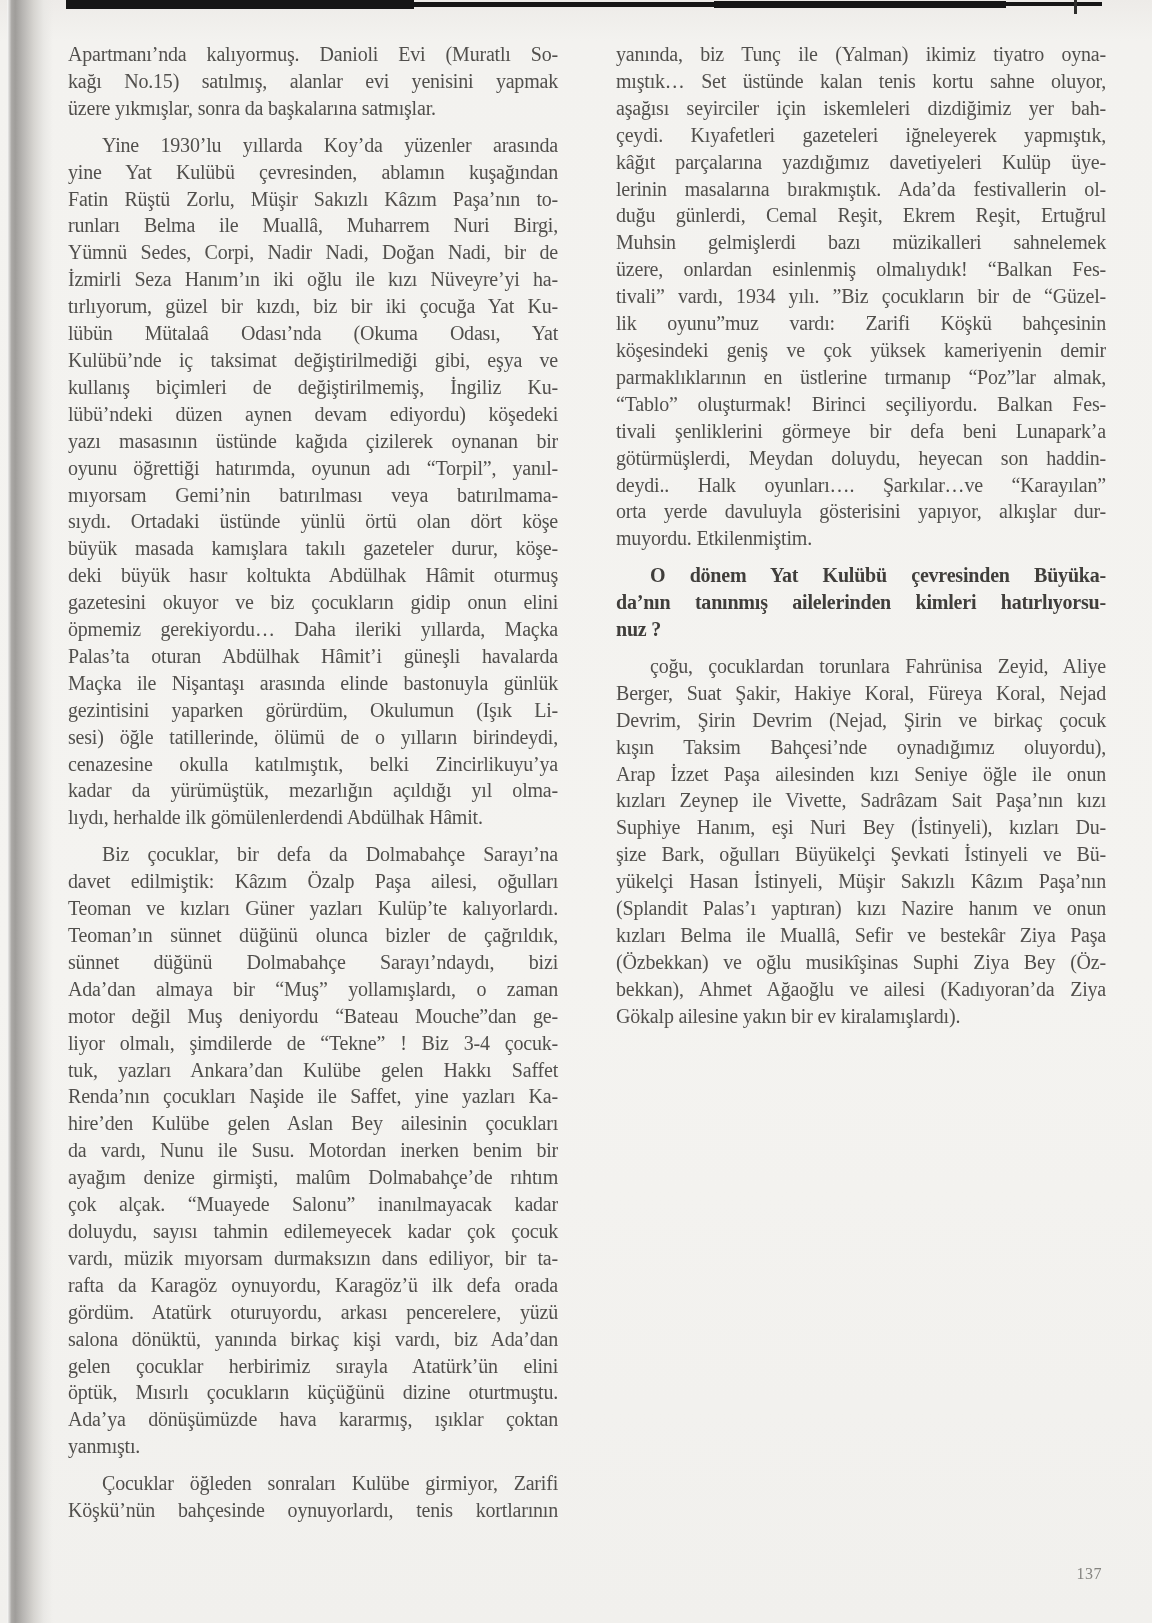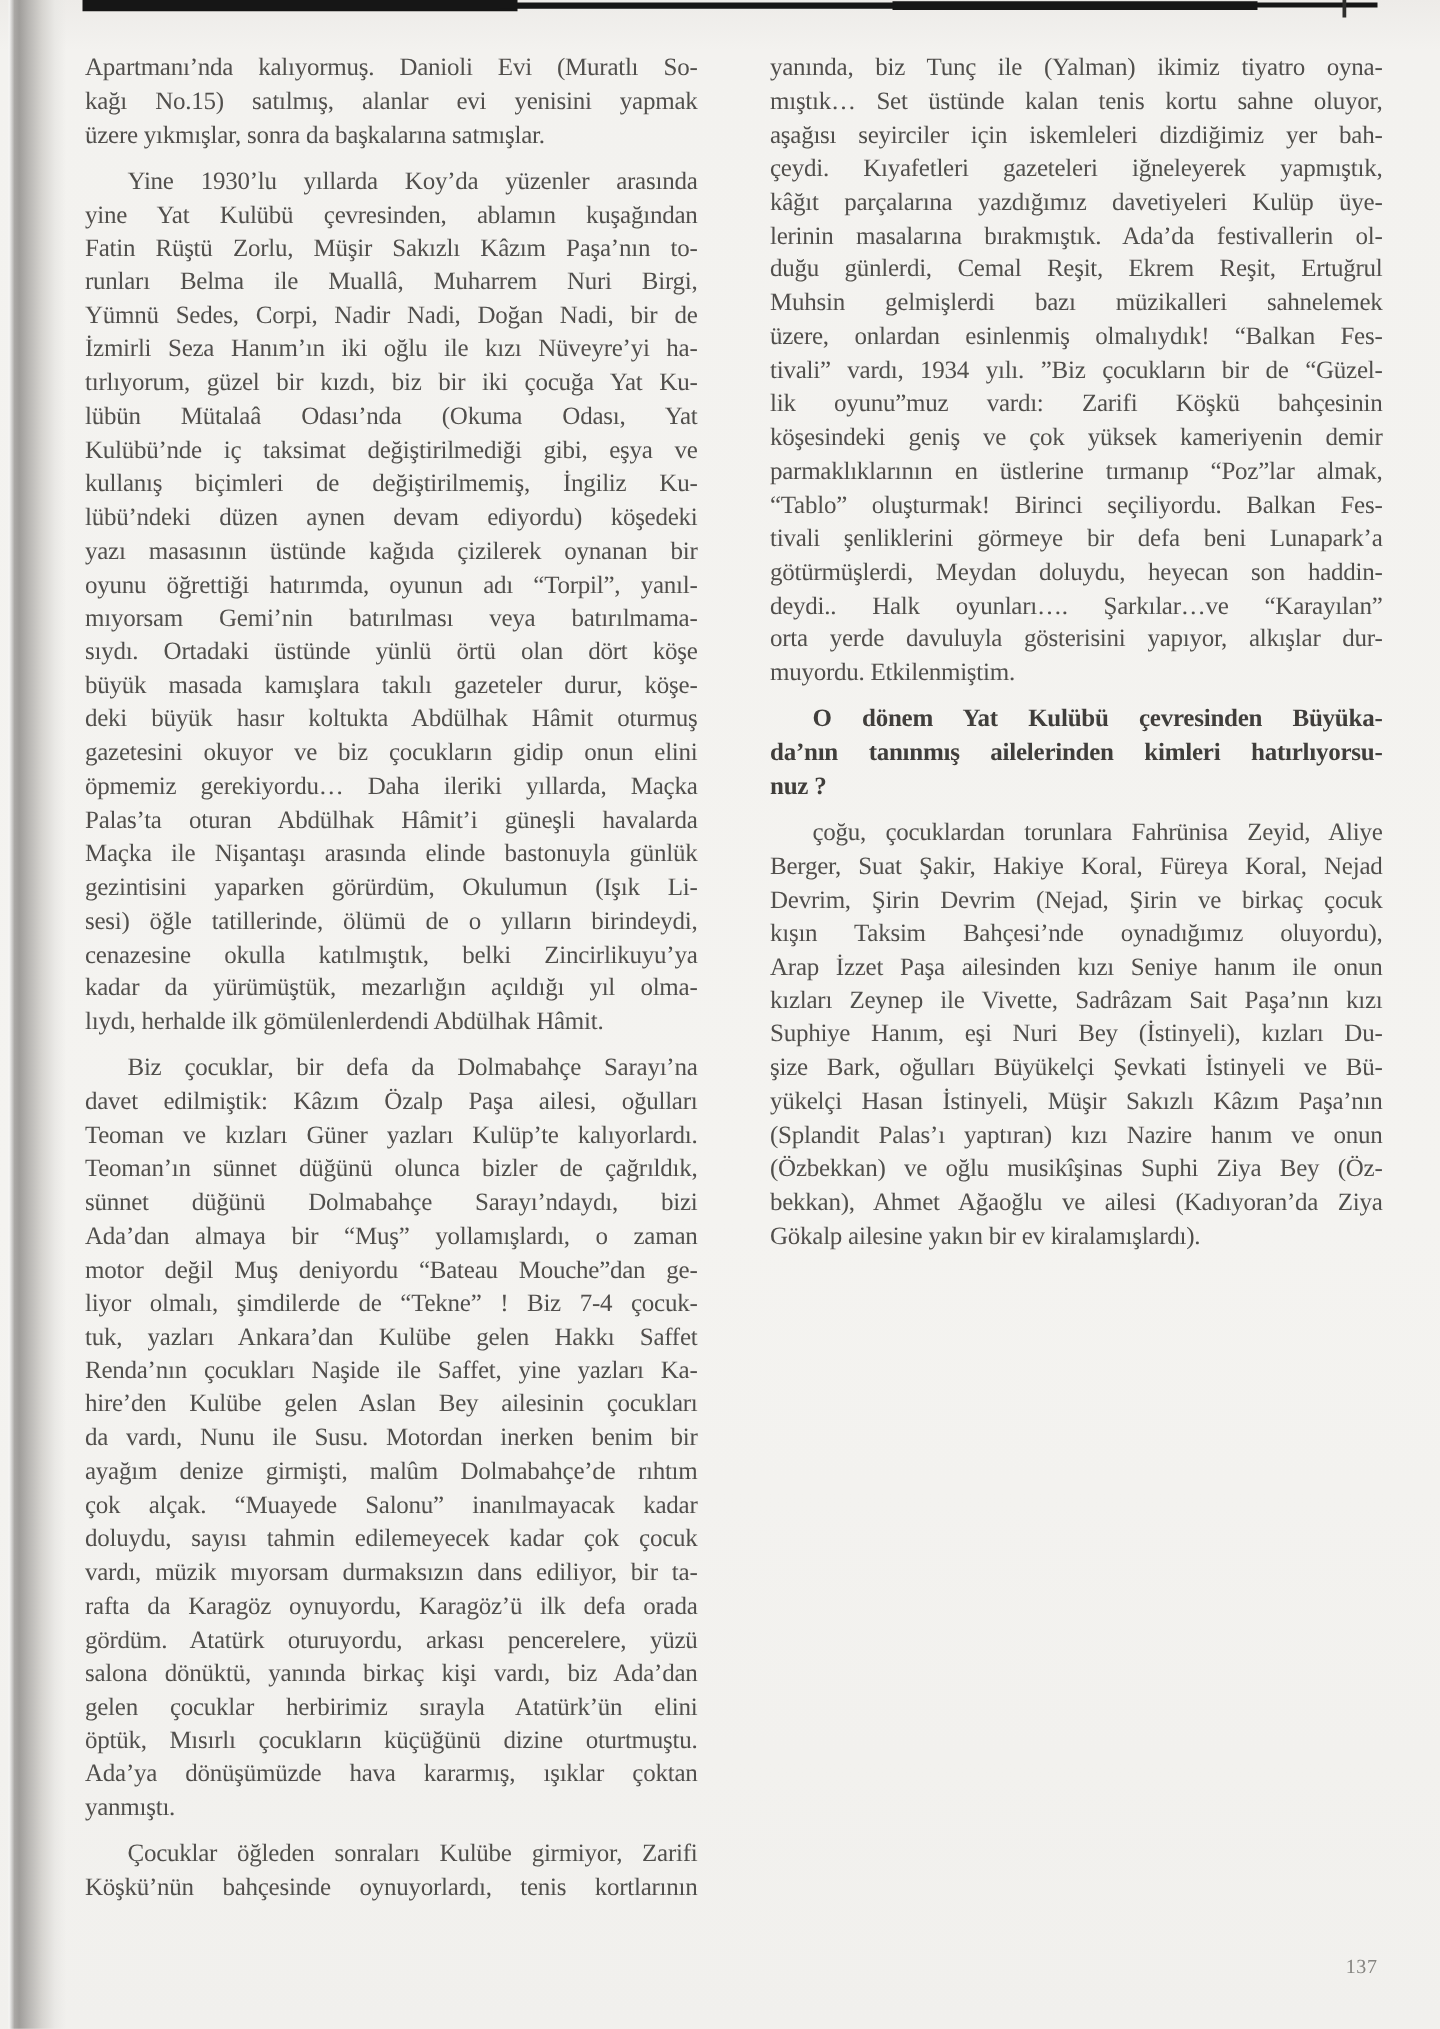--- a/index.html
+++ b/index.html
@@ -107,21 +107,21 @@
           <div class="tl endline">lıydı, herhalde ilk gömülenlerdendi Abdülhak Hâmit.</div>
         </div>
         <div class="para indent">
           <div class="tl">Biz çocuklar, bir defa da Dolmabahçe Sarayı’na</div>
           <div class="tl">davet edilmiştik: Kâzım Özalp Paşa ailesi, oğulları</div>
           <div class="tl">Teoman ve kızları Güner yazları Kulüp’te kalıyorlardı.</div>
           <div class="tl">Teoman’ın sünnet düğünü olunca bizler de çağrıldık,</div>
           <div class="tl">sünnet düğünü Dolmabahçe Sarayı’ndaydı, bizi</div>
           <div class="tl">Ada’dan almaya bir “Muş” yollamışlardı, o zaman</div>
           <div class="tl">motor değil Muş deniyordu “Bateau Mouche”dan ge-</div>
-          <div class="tl">liyor olmalı, şimdilerde de “Tekne” ! Biz 7-4 çocuk-</div>
+          <div class="tl">liyor olmalı, şimdilerde de “Tekne” ! Biz 3-4 çocuk-</div>
           <div class="tl">tuk, yazları Ankara’dan Kulübe gelen Hakkı Saffet</div>
           <div class="tl">Renda’nın çocukları Naşide ile Saffet, yine yazları Ka-</div>
           <div class="tl">hire’den Kulübe gelen Aslan Bey ailesinin çocukları</div>
           <div class="tl">da vardı, Nunu ile Susu. Motordan inerken benim bir</div>
           <div class="tl">ayağım denize girmişti, malûm Dolmabahçe’de rıhtım</div>
           <div class="tl">çok alçak. “Muayede Salonu” inanılmayacak kadar</div>
           <div class="tl">doluydu, sayısı tahmin edilemeyecek kadar çok çocuk</div>
           <div class="tl">vardı, müzik mıyorsam durmaksızın dans ediliyor, bir ta-</div>
           <div class="tl">rafta da Karagöz oynuyordu, Karagöz’ü ilk defa orada</div>
           <div class="tl">gördüm. Atatürk oturuyordu, arkası pencerelere, yüzü</div>
@@ -161,26 +161,27 @@
         <div class="para indent bold">
           <div class="tl">O dönem Yat Kulübü çevresinden Büyüka-</div>
           <div class="tl">da’nın tanınmış ailelerinden kimleri hatırlıyorsu-</div>
           <div class="tl endline">nuz ?</div>
         </div>
         <div class="para indent">
           <div class="tl">çoğu, çocuklardan torunlara Fahrünisa Zeyid, Aliye</div>
           <div class="tl">Berger, Suat Şakir, Hakiye Koral, Füreya Koral, Nejad</div>
           <div class="tl">Devrim, Şirin Devrim (Nejad, Şirin ve birkaç çocuk</div>
           <div class="tl">kışın Taksim Bahçesi’nde oynadığımız oluyordu),</div>
-          <div class="tl">Arap İzzet Paşa ailesinden kızı Seniye hanım ile onun</div>
+          <div class="tl">Arap İzzet Paşa ailesinden kızı Seniye öğle ile onun</div>
           <div class="tl">kızları Zeynep ile Vivette, Sadrâzam Sait Paşa’nın kızı</div>
           <div class="tl">Suphiye Hanım, eşi Nuri Bey (İstinyeli), kızları Du-</div>
           <div class="tl">şize Bark, oğulları Büyükelçi Şevkati İstinyeli ve Bü-</div>
           <div class="tl">yükelçi Hasan İstinyeli, Müşir Sakızlı Kâzım Paşa’nın</div>
           <div class="tl">(Splandit Palas’ı yaptıran) kızı Nazire hanım ve onun</div>
+          <div class="tl">kızları Belma ile Muallâ, Sefir ve bestekâr Ziya Paşa</div>
           <div class="tl">(Özbekkan) ve oğlu musikîşinas Suphi Ziya Bey (Öz-</div>
           <div class="tl">bekkan), Ahmet Ağaoğlu ve ailesi (Kadıyoran’da Ziya</div>
           <div class="tl endline">Gökalp ailesine yakın bir ev kiralamışlardı).</div>
         </div>
       </div>
   </div>
 
   <div class="page-number">137</div>
 </div>
 

